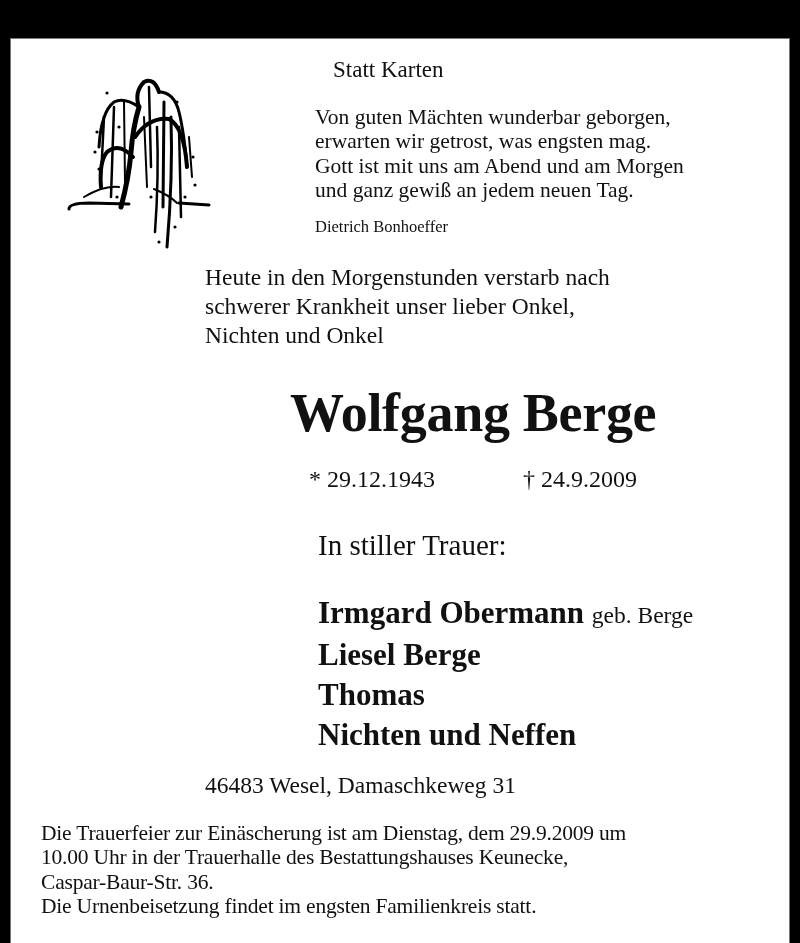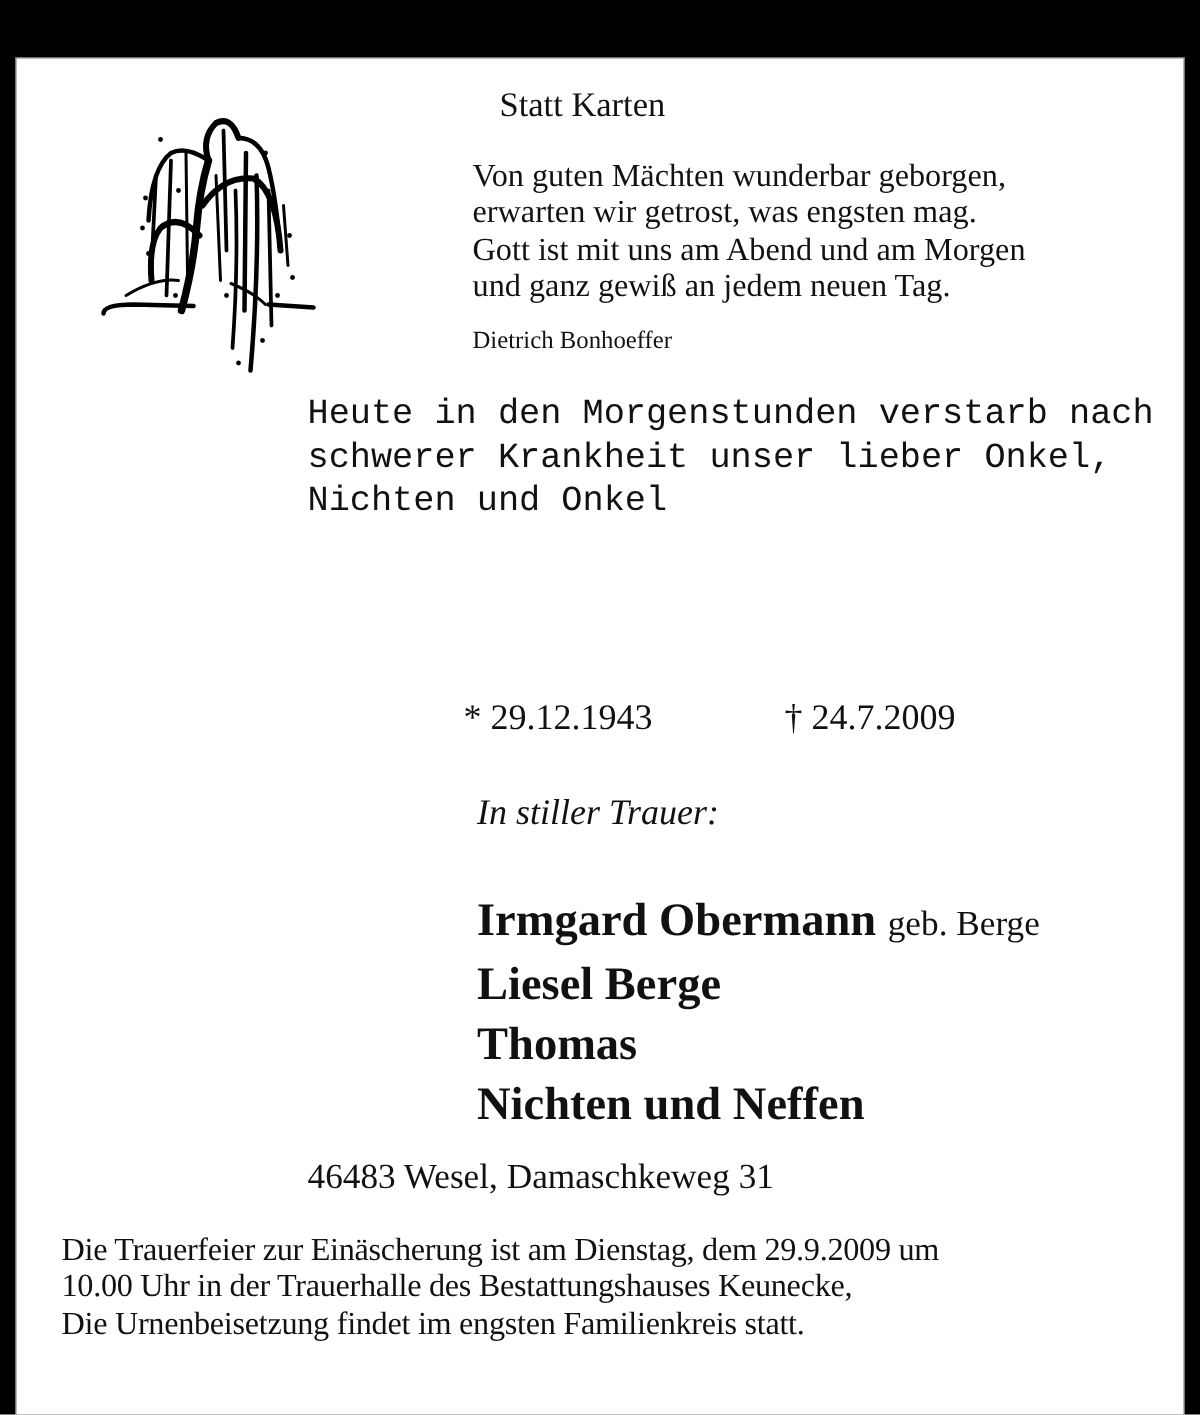--- a/index.html
+++ b/index.html
@@ -5,25 +5,25 @@
   html, body { margin: 0; padding: 0; }
   body { width: 800px; height: 943px; background: #000; position: relative; overflow: hidden;
          font-family: "Liberation Serif", serif; color: #111; }
   .card { position: absolute; left: 10px; top: 10px; width: 780px; height: 920px; background: #fff;
           border: 1px solid #777; box-sizing: border-box; margin-top: 28px; }
   .abs { position: absolute; white-space: nowrap; }
   .tree { position: absolute; left: 48px; top: 18px; width: 160px; height: 200px; }
   .statt { left: 322px; top: 18px; font-size: 23px; }
   .poem { left: 304px; top: 66px; font-size: 21.5px; line-height: 24.3px; }
   .author { left: 304px; top: 178px; font-size: 16.5px; text-align: center; }
-  .intro { left: 194px; top: 224px; font-size: 23.5px; line-height: 28.8px; font-family: Liberation Mono, monospace; }
+  .intro { left: 194px; top: 224px; font-size: 23.5px; line-height: 28.8px; }
   .name { left: 279px; top: 343px; font-size: 54px; font-weight: bold; letter-spacing: -0.3px; }
   .born { left: 298px; top: 427px; font-size: 24px; }
   .died { left: 512px; top: 427px; font-size: 24px; }
-  .mourning { left: 307px; top: 490px; font-size: 24px; font-style: italic; }
+  .mourning { left: 307px; top: 490px; font-size: 29px; }
   .mourners { left: 307px; top: 554px; font-size: 31px; font-weight: bold; line-height: 40px; }
   .mourners .nee { font-weight: normal; font-size: 23.5px; }
   .address { left: 194px; top: 733px; font-size: 23.5px; }
   .details { left: 30px; top: 782px; font-size: 21.5px; line-height: 24.4px; letter-spacing: -0.2px; }
 </style>
 </head>
 <body>
 
 <div class="card">
 
@@ -77,35 +77,37 @@
     <div>und ganz gewiß an jedem neuen Tag.</div>
   </div>
   <div class="abs author">Dietrich Bonhoeffer</div>
 
   <div class="abs intro">
     <div>Heute in den Morgenstunden verstarb nach</div>
     <div>schwerer Krankheit unser lieber Onkel,</div>
     <div>Nichten und Onkel</div>
   </div>
 
+  <div class="abs name">Wolfgang Berge</div>
   <div class="abs born">* 29.12.1943</div>
-  <div class="abs died">† 24.7.2009</div>
+  <div class="abs died">† 24.9.2009</div>
 
   <div class="abs mourning">In stiller Trauer:</div>
 
   <div class="abs mourners">
     <div>
       <span>Irmgard Obermann</span>
       <span class="nee">geb. Berge</span>
     </div>
     <div>Liesel Berge</div>
     <div>Thomas</div>
     <div>Nichten und Neffen</div>
   </div>
 
   <div class="abs address">46483 Wesel, Damaschkeweg 31</div>
 
   <div class="abs details">
     <div>Die Trauerfeier zur Einäscherung ist am Dienstag, dem 29.9.2009 um</div>
     <div>10.00 Uhr in der Trauerhalle des Bestattungshauses Keunecke,</div>
+    <div>Caspar-Baur-Str. 36.</div>
     <div>Die Urnenbeisetzung findet im engsten Familienkreis statt.</div>
   </div>
 </div>
 
 </body></html>

